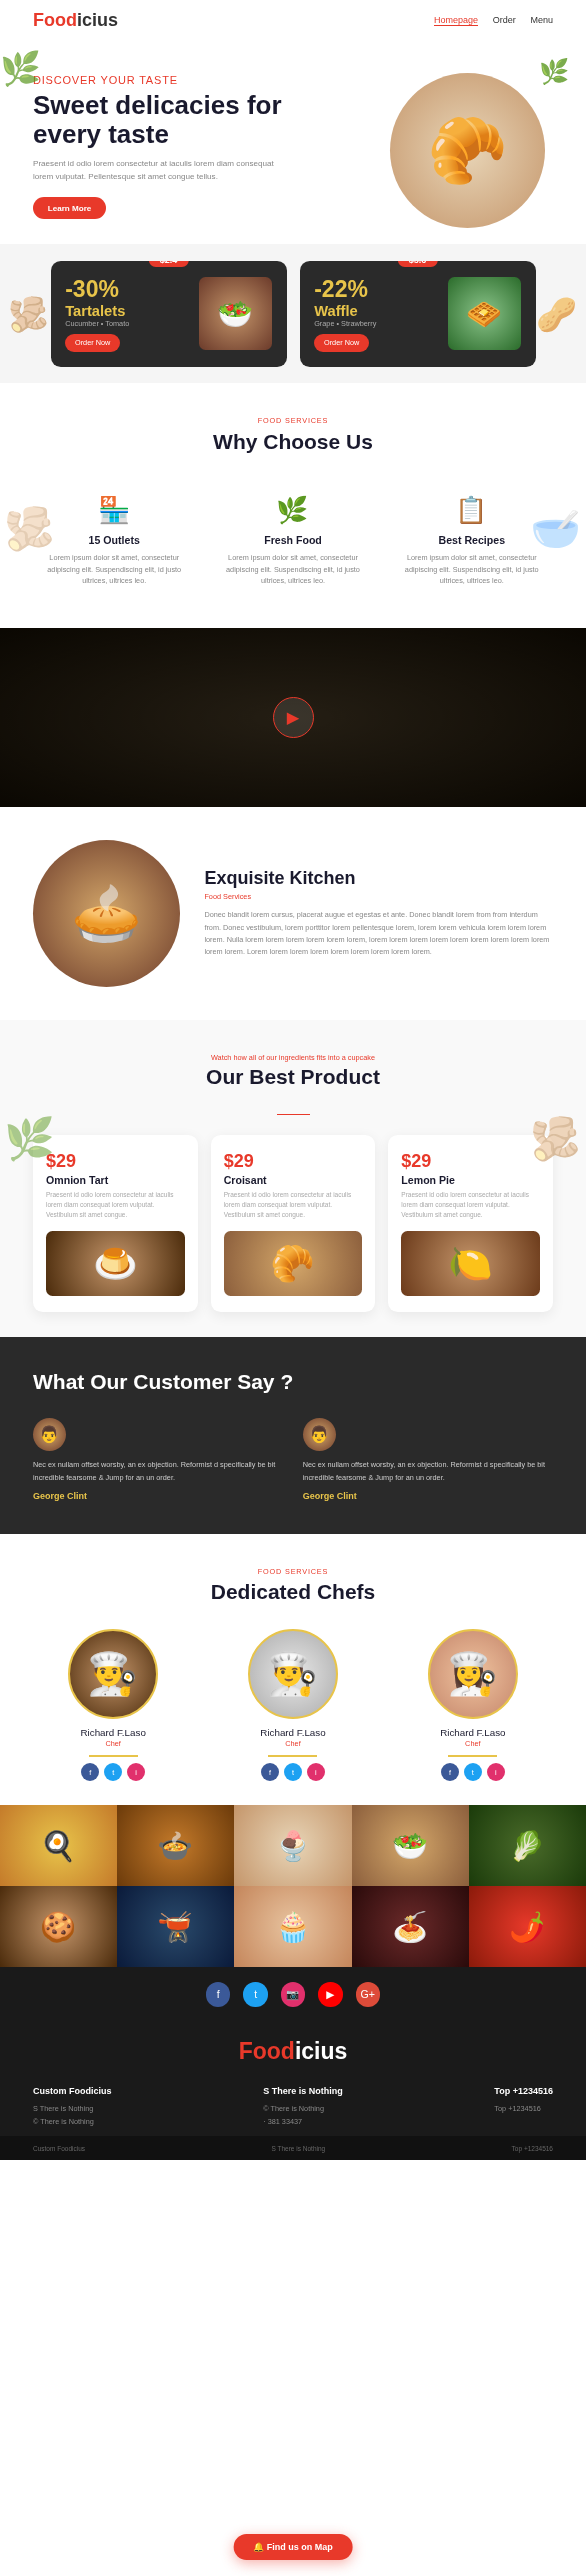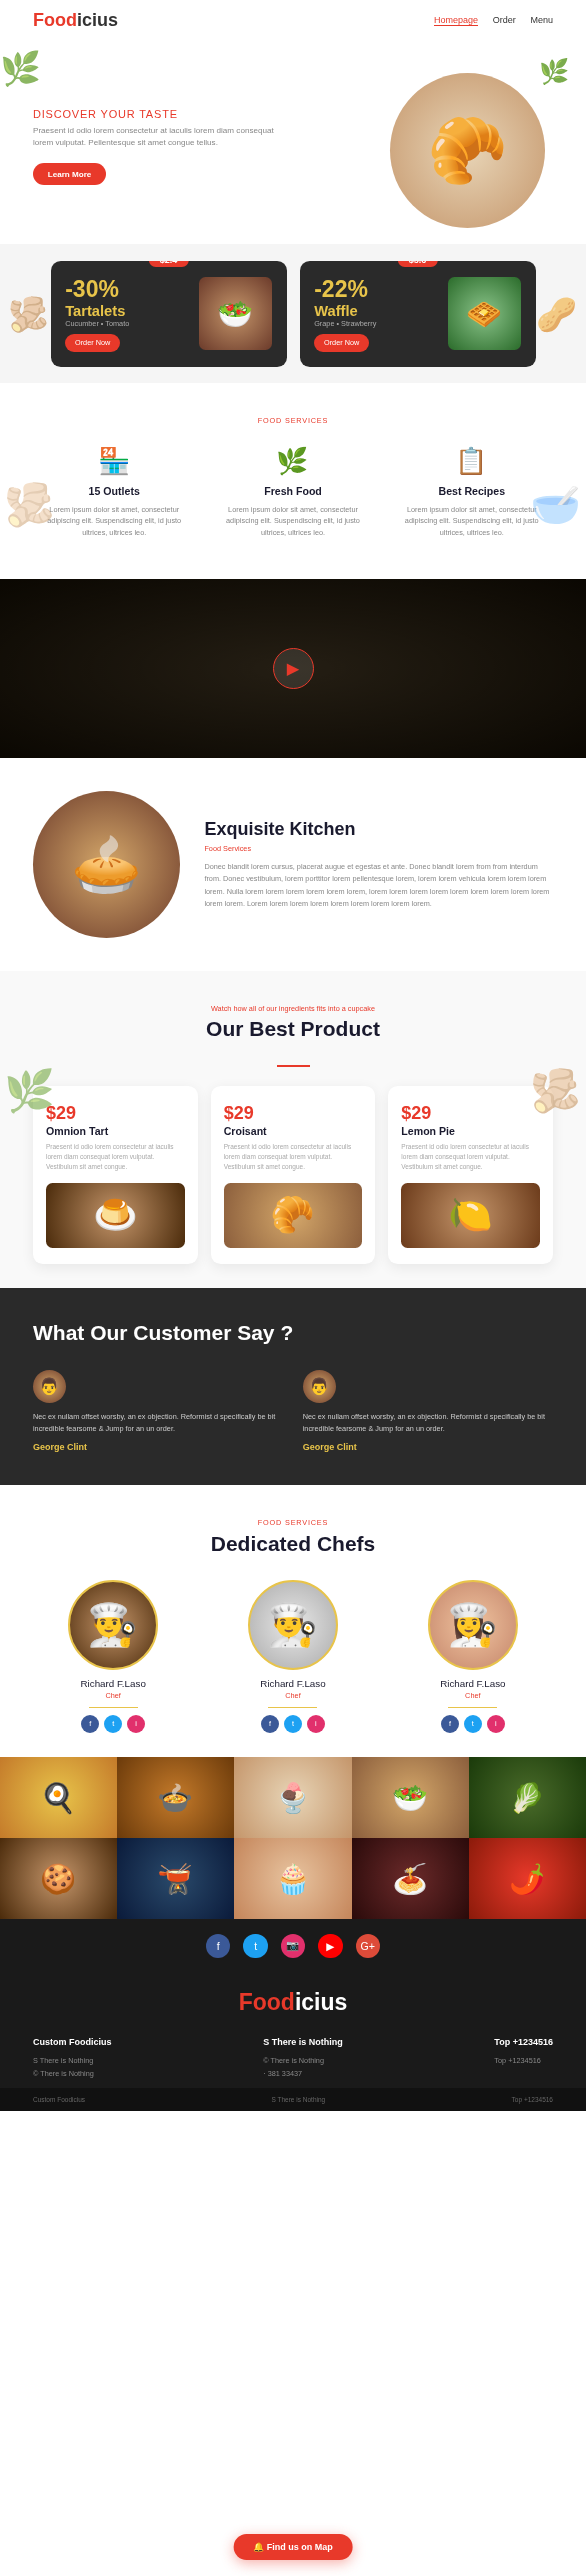--- a/index.html
+++ b/index.html
@@ -188,20 +188,21 @@
     <a href="#" style="color:#e8392a; text-decoration:none; border-bottom:0.8px solid #e8392a;">Homepage</a>
     <a href="#" style="color:#333; text-decoration:none;">Order</a>
     <a href="#" style="color:#333; text-decoration:none;">Menu</a>
   </div>
 </nav>
 
 <section class="hero">
   <div style="position:absolute; left:0; top:8.1px; font-size:33px; opacity:0.7;">🌿</div>
   <div class="hero-left">
     <div class="hero-tag">DISCOVER YOUR TASTE</div>
+    <h1 class="hero-title">Sweet delicacies for every taste</h1>
     <p class="hero-desc">Praesent id odio lorem consectetur at iaculis lorem diam consequat lorem vulputat. Pellentesque sit amet congue tellus.</p>
     <button class="btn-red">Learn More</button>
   </div>
   <div style="position:relative;">
     <div style="font-size:65px; width:155px; height:155px; border-radius:50%; background:radial-gradient(circle, #e8d5b7, #c4956a); display:flex; align-items:center; justify-content:center; margin-right:8.1px; margin-top:8.1px;">🥐</div>
     <div style="position:absolute; top:-8.1px; right:-16.3px; font-size:24.4px; opacity:0.8;">🌿</div>
   </div>
 </section>
 
 <section class="promo-section">
@@ -228,20 +229,21 @@
     </div>
     <div class="food-img-2">🧇</div>
   </div>
 
   <div style="position:absolute; right:8.1px; top:50%; transform:translateY(-50%); font-size:33px; opacity:0.6;">🥜</div>
 </section>
 
 <section class="why-section" style="position:relative;">
   <div style="position:absolute; left:4.1px; top:50%; font-size:41px; opacity:0.4;">🫚</div>
   <div class="section-tag">Food Services</div>
+  <h2 class="section-title">Why Choose Us</h2>
   <div class="why-cards">
     <div class="why-card">
       <div class="why-icon">🏪</div>
       <div class="why-card-title">15 Outlets</div>
       <p class="why-card-text">Lorem ipsum dolor sit amet, consectetur adipiscing elit. Suspendiscing elit, id justo ultrices, ultrices leo.</p>
     </div>
     <div class="why-card">
       <div class="why-icon">🌿</div>
       <div class="why-card-title">Fresh Food</div>
       <p class="why-card-text">Lorem ipsum dolor sit amet, consectetur adipiscing elit. Suspendiscing elit, id justo ultrices, ultrices leo.</p>

